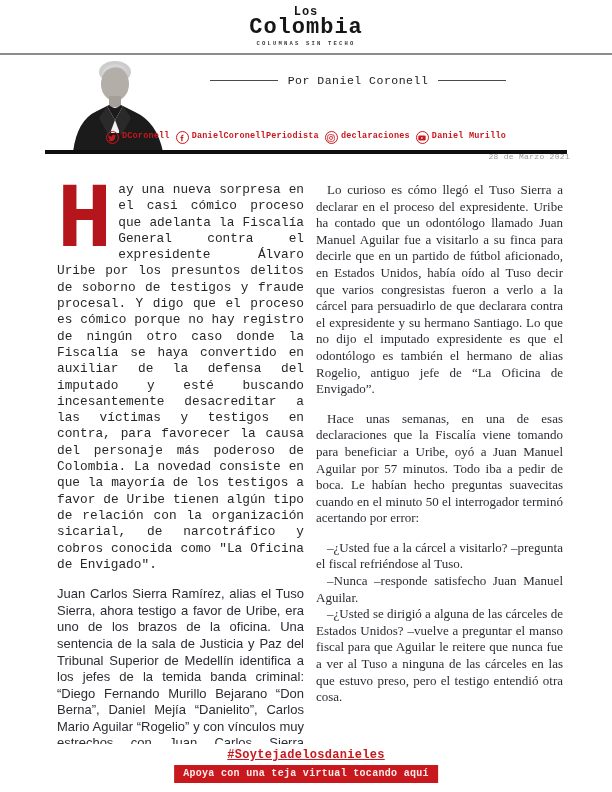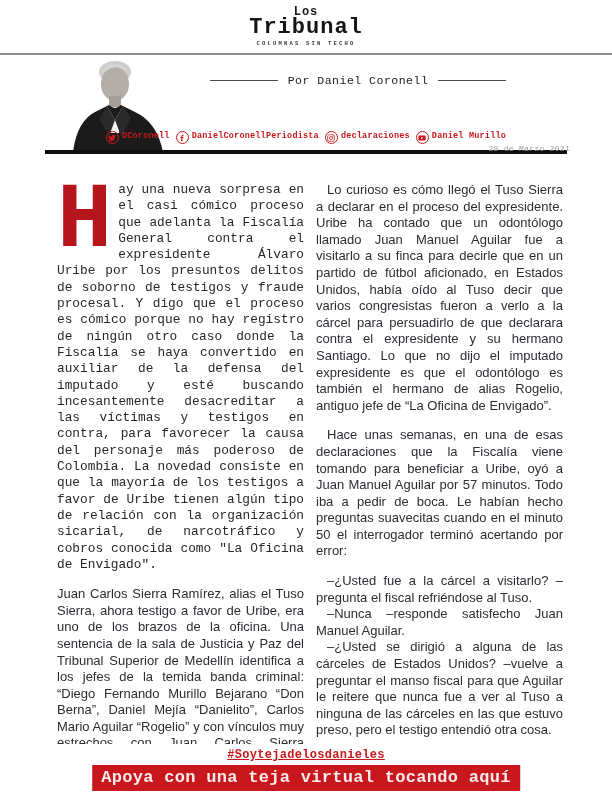--- a/index.html
+++ b/index.html
@@ -20,43 +20,43 @@
   .author-photo { position:absolute; top:58px; left:57px; width:122px; height:94px; }
   .header-center { position:absolute; top:62px; left:170px; width:376px; text-align:center; }
   .page-title { color:#c8181d; font-size:25px; font-weight:bold; letter-spacing:2px; line-height:30px; margin-top:4px; }
   .byline-row { display:flex; align-items:center; justify-content:center; gap:10px; margin-top:12px; }
   .byline-rule { width:68px; height:0; border-top:1.4px solid #4a4a4a; }
   .byline { font-size:11.5px; color:#222; letter-spacing:0.5px; }
   .social-row { position:absolute; top:131px; left:0; width:100%; display:flex; justify-content:center; align-items:center; gap:6px; white-space:nowrap; }
   .social-link { display:inline-flex; align-items:flex-start; gap:3px; color:#c8181d; text-decoration:none; font-size:8.5px; font-weight:bold; letter-spacing:0.2px; cursor:pointer; }
   .icon-circle { display:inline-flex; align-items:center; justify-content:center; width:13px; height:13px; border:1.3px solid #c8181d; border-radius:50%; flex:0 0 auto; }
   .divider-rule { position:absolute; top:150px; left:45px; width:522px; height:3.5px; background:#0e0e0e; }
-  .pub-date { position:absolute; top:144px; right:42px; font-size:8px; color:#9a9a9a; letter-spacing:0.3px; }
+  .pub-date { position:absolute; top:152px; right:42px; font-size:8px; color:#9a9a9a; letter-spacing:0.3px; }
 
   
   .columns { position:absolute; top:182px; left:57px; width:506px; height:562px; display:flex; gap:12px; overflow:hidden; }
   .col { width:247px; }
   .lead { font-size:12.8px; line-height:16.3px; color:#272727; text-align:justify; }
   .dropcap { float:left; color:#b5161b; font-weight:bold; font-size:92px; line-height:72px; padding-right:6px; margin-top:4px; }
   .sans { font-family:"Liberation Sans", sans-serif; font-size:13px; line-height:16.6px; color:#2c2c34; text-align:justify; }
   .sans.gap { margin-top:13px; }
-  .sans.ind { text-indent:11px; }
+  .sans.ind { text-indent:11px;font-family:Liberation Serif, serif; }
 
   
   .footer-hashtag { position:absolute; top:748px; left:0; width:100%; text-align:center; font-size:12px; font-weight:bold; color:#c8181d; letter-spacing:0.3px; cursor:pointer;text-decoration:underline; }
-  .support-banner { position:absolute; top:765px; left:50%; transform:translateX(-50%); background:#c8181d; color:#fdecec; font-size:17px; font-weight:bold; padding:3px 9px 4px; letter-spacing:0.3px; border:none; cursor:pointer; font-family:"Liberation Mono", monospace; white-space:nowrap; }
+  .support-banner { position:absolute; top:765px; left:50%; transform:translateX(-50%); background:#c8181d; color:#fdecec; font-size:10px; font-weight:bold; padding:3px 9px 4px; letter-spacing:0.3px; border:none; cursor:pointer; font-family:"Liberation Mono", monospace; white-space:nowrap; }
 </style>
 </head>
 <body>
 
 <div class="page">
 
   <div class="masthead">
     <div class="logo-los">Los</div>
-    <div class="logo-main">Tribunal</div>
+    <div class="logo-main">Colombia</div>
     <div class="logo-tagline">COLUMNAS SIN TECHO</div>
   </div>
   <div class="top-rule"></div>
 
   <svg class="author-photo" viewBox="0 0 122 94" aria-hidden="true">
     <rect width="122" height="94" fill="#ffffff"></rect>
     <ellipse cx="58" cy="14" rx="16" ry="11" fill="#cccccc"></ellipse>
     <ellipse cx="58" cy="26" rx="14" ry="17" fill="#b3aea8"></ellipse>
     <path d="M44 20 Q45 7 58 6 Q71 7 72 20 Q72 12 64 10 Q56 8 50 12 Q45 15 44 20 Z" fill="#d6d6d6"></path>
     <rect x="52" y="38" width="12" height="11" fill="#a59f99"></rect>

